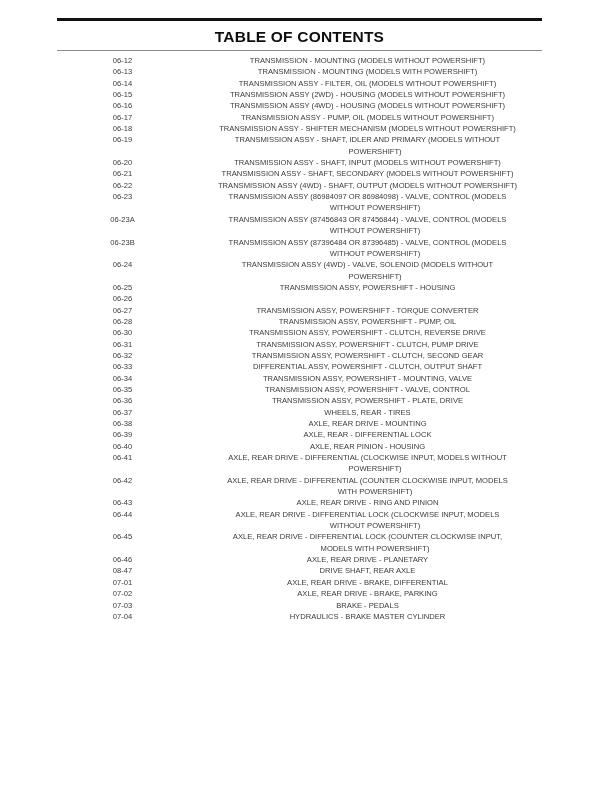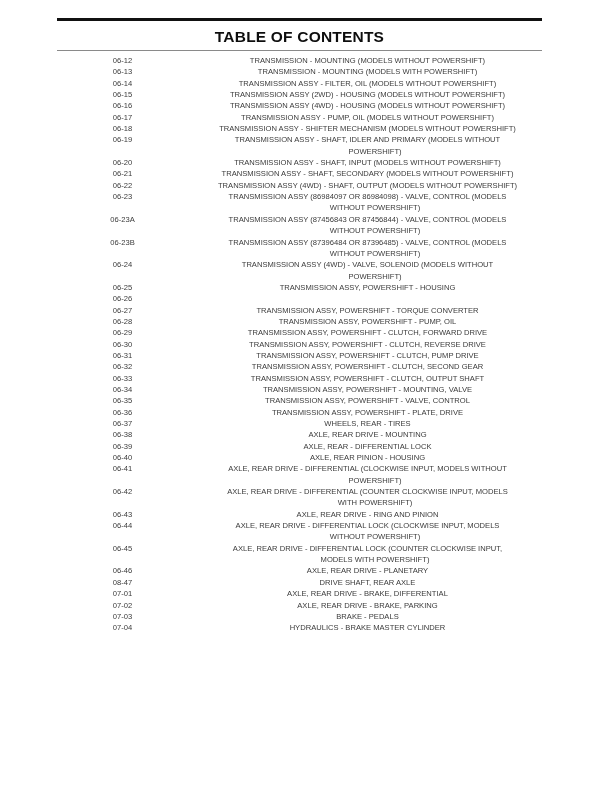--- a/index.html
+++ b/index.html
@@ -173,38 +173,34 @@
       </div>
       <div class="toc-row">
         <span class="toc-num">06-27</span>
         <span class="toc-desc"><span>TRANSMISSION ASSY, POWERSHIFT - TORQUE CONVERTER</span></span>
       </div>
       <div class="toc-row">
         <span class="toc-num">06-28</span>
         <span class="toc-desc"><span>TRANSMISSION ASSY, POWERSHIFT - PUMP, OIL</span></span>
       </div>
       <div class="toc-row">
-        <span class="toc-num">06-29</span>
-        <span class="toc-desc"><span>TRANSMISSION ASSY, POWERSHIFT - CLUTCH, FORWARD DRIVE</span></span>
-      </div>
-      <div class="toc-row">
         <span class="toc-num">06-30</span>
         <span class="toc-desc"><span>TRANSMISSION ASSY, POWERSHIFT - CLUTCH, REVERSE DRIVE</span></span>
       </div>
       <div class="toc-row">
         <span class="toc-num">06-31</span>
         <span class="toc-desc"><span>TRANSMISSION ASSY, POWERSHIFT - CLUTCH, PUMP DRIVE</span></span>
       </div>
       <div class="toc-row">
         <span class="toc-num">06-32</span>
         <span class="toc-desc"><span>TRANSMISSION ASSY, POWERSHIFT - CLUTCH, SECOND GEAR</span></span>
       </div>
       <div class="toc-row">
         <span class="toc-num">06-33</span>
-        <span class="toc-desc"><span>TRANSMISSION ASSY, POWERSHIFT - CLUTCH, OUTPUT SHAFT</span></span>
+        <span class="toc-desc"><span>DIFFERENTIAL ASSY, POWERSHIFT - CLUTCH, OUTPUT SHAFT</span></span>
       </div>
       <div class="toc-row">
         <span class="toc-num">06-34</span>
         <span class="toc-desc"><span>TRANSMISSION ASSY, POWERSHIFT - MOUNTING, VALVE</span></span>
       </div>
       <div class="toc-row">
         <span class="toc-num">06-35</span>
         <span class="toc-desc"><span>TRANSMISSION ASSY, POWERSHIFT - VALVE, CONTROL</span></span>
       </div>
       <div class="toc-row">

